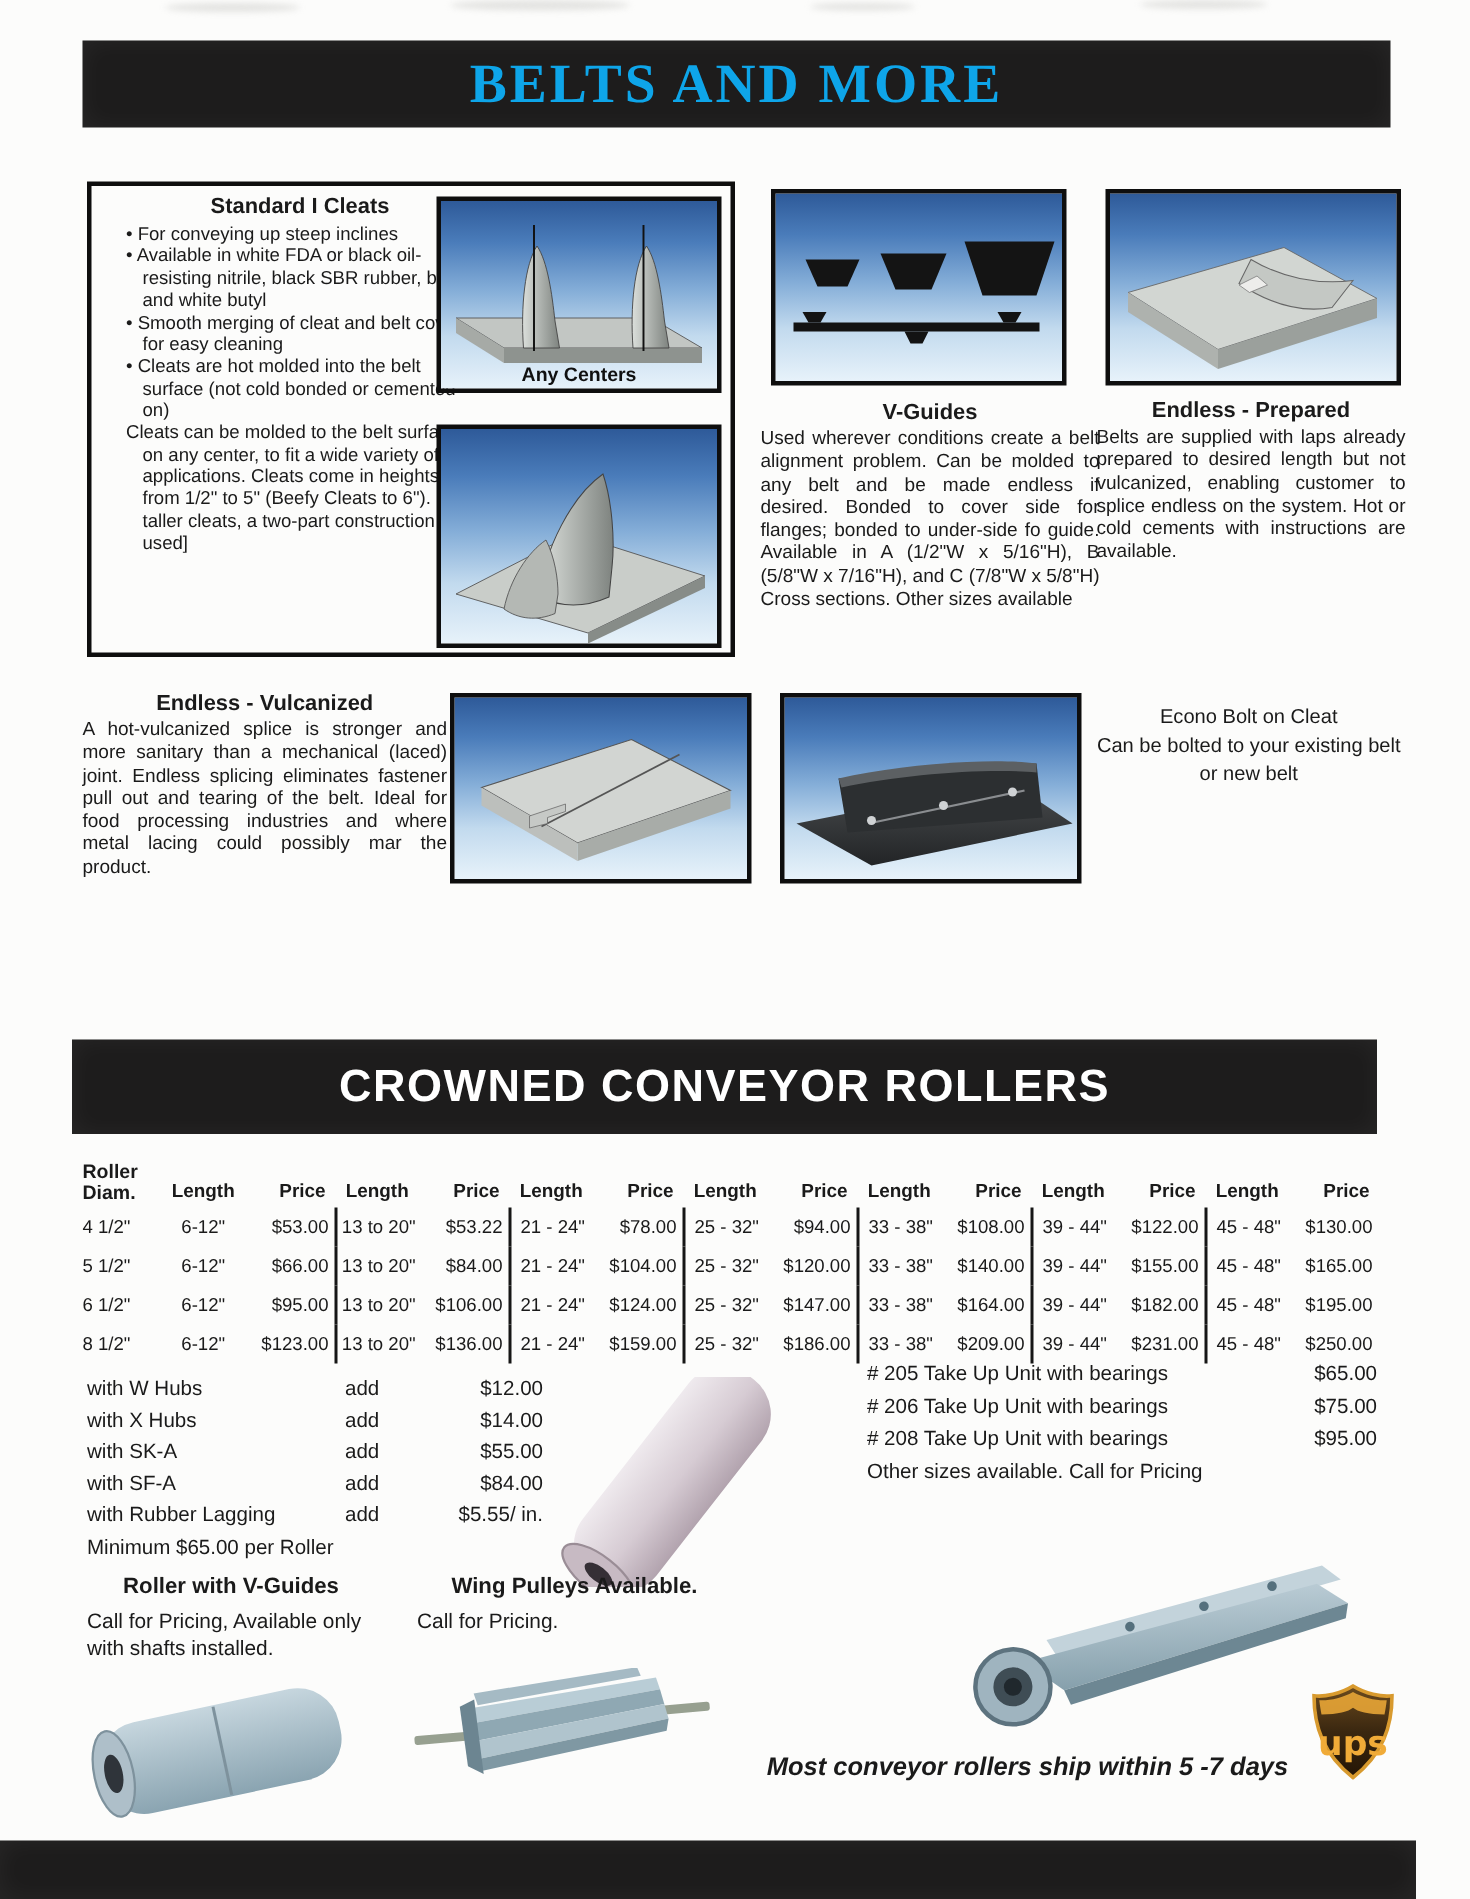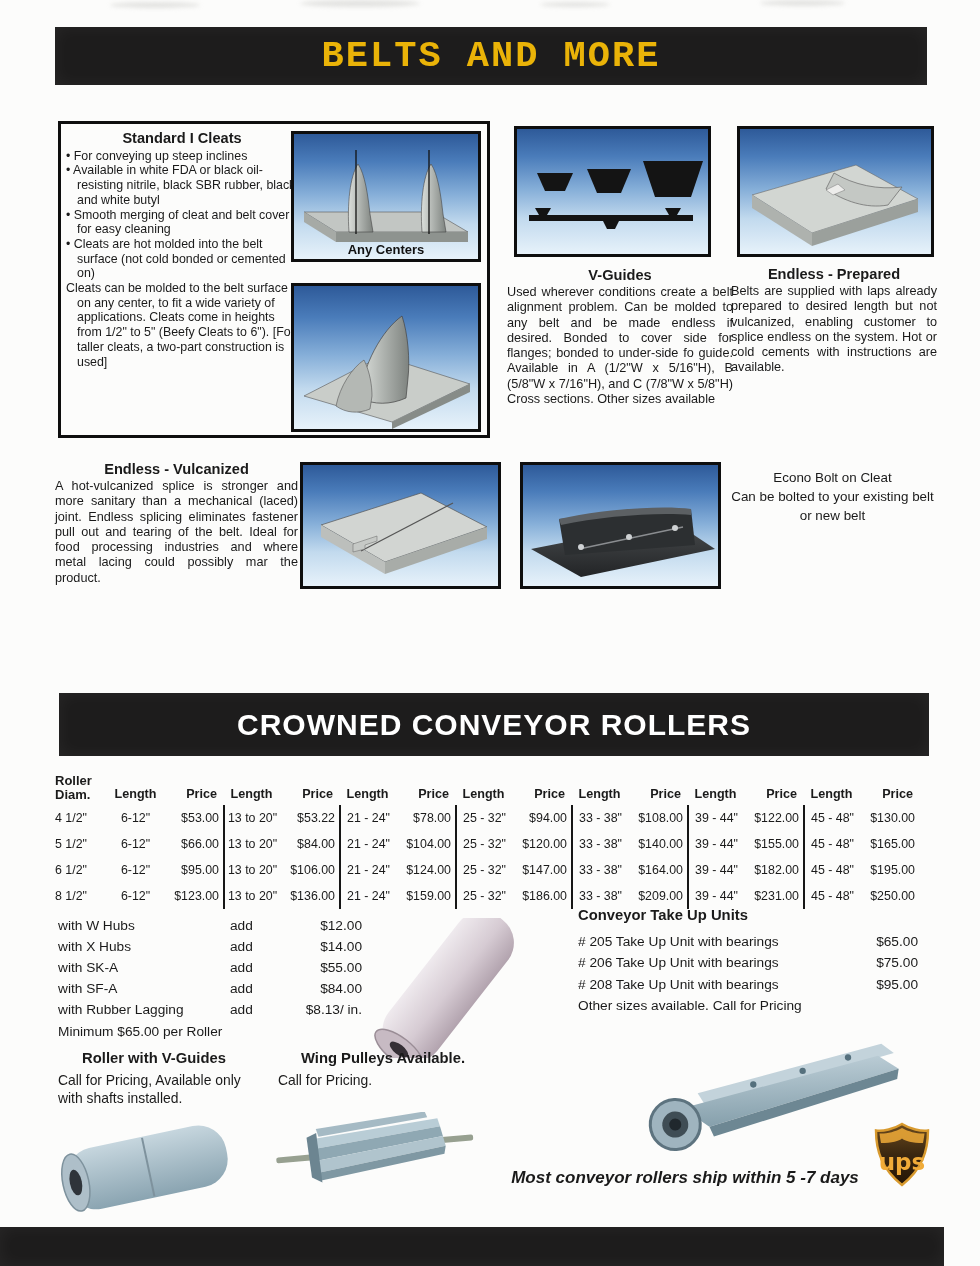--- a/index.html
+++ b/index.html
@@ -3,38 +3,38 @@
 <meta charset="utf-8">
 <style>
   html,body{margin:0;padding:0;background:#e9e9e7;}
   #page{position:relative;width:980px;height:1266px;background:#fcfcfb;overflow:hidden;
         font-family:"Liberation Sans",sans-serif;color:#1a1a1a;}
   .abs{position:absolute;}
   
   .band{position:absolute;background:#1d1c1c;display:flex;align-items:center;justify-content:center;
         box-shadow:inset 0 0 18px rgba(255,255,255,.05);}
   #top-band{left:55px;top:27px;width:872px;height:58px;}
-  #top-band .t{font-family:Liberation Mono, monospace;font-weight:bold;color:#eab308;font-size:37px;letter-spacing:2px;}
-  #sec2-band{left:59px;top:693px;width:870px;height:63px;}
+  #top-band .t{font-family:Liberation Serif, serif;font-weight:bold;color:#0ea5e9;font-size:37px;letter-spacing:2px;}
+  #sec2-band{left:48px;top:693px;width:870px;height:63px;}
   #sec2-band .t{font-weight:bold;color:#ffffff;font-size:30px;letter-spacing:1px;}
   #bottom-band{left:0;top:1227px;width:944px;height:39px;}
   .smudge{position:absolute;background:#cfcfcc;opacity:.55;border-radius:50%;filter:blur(2px);}
   
   .frame{position:absolute;box-sizing:border-box;border:3px solid #0e0e0e;
          background:linear-gradient(180deg,#2e5a99 0%,#4a7cba 22%,#85aed8 48%,#c2daee 72%,#e7f2fa 100%);}
   .frame svg{display:block;width:100%;height:100%;}
   #frame-any{left:291px;top:131px;width:190px;height:131px;}
   #frame-profile{left:291px;top:283px;width:190px;height:149px;}
   #frame-vg{left:514px;top:126px;width:197px;height:131px;}
   #frame-prep{left:737px;top:126px;width:197px;height:131px;}
   #frame-vulc{left:300px;top:462px;width:201px;height:127px;}
   #frame-bolt{left:520px;top:462px;width:201px;height:127px;}
   
   .cleats-box{position:absolute;left:58px;top:121px;width:432px;height:317px;box-sizing:border-box;border:3px solid #0e0e0e;}
-  .cleats-text{position:absolute;left:66px;top:131px;width:232px;font-size:12.4px;line-height:14.7px;}
+  .cleats-text{position:absolute;left:84px;top:131px;width:232px;font-size:12.4px;line-height:14.7px;}
   .cleats-title{font-weight:bold;font-size:14.6px;text-align:center;margin:0 0 3px 0;}
   ul.bullets{margin:0;padding:0;list-style:none;}
   ul.bullets li{padding-left:11px;text-indent:-11px;}
   ul.bullets li::before{content:"• ";}
   .note{padding-left:11px;text-indent:-11px;margin:0;}
   
   .para-title{font-weight:bold;font-size:14.6px;text-align:center;margin:0 0 2px 0;}
   .para-body{font-size:12.7px;line-height:15.3px;text-align:justify;margin:0;}
   #vguides-text{left:507px;top:267px;width:226px;}
   #prepared-text{left:731px;top:266px;width:206px;}
@@ -302,21 +302,21 @@
           <span class="addon-price">$55.00</span>
         </div>
         <div class="addon-row">
           <span class="addon-item">with SF-A</span>
           <span class="addon-action">add</span>
           <span class="addon-price">$84.00</span>
         </div>
         <div class="addon-row">
           <span class="addon-item">with Rubber Lagging</span>
           <span class="addon-action">add</span>
-          <span class="addon-price">$8.13/ in.</span>
+          <span class="addon-price">$5.55/ in.</span>
         </div>
       </div>
     <div class="minimum">Minimum $65.00 per Roller</div>
   </div>
 
   <div class="photo" id="photo-white-roller">
     <svg viewBox="0 0 195 140">
       <defs>
         <linearGradient id="wrG" x1="0" y1="0" x2="1" y2="0">
           <stop offset="0" stop-color="#efeaee"></stop>
@@ -326,21 +326,20 @@
       </defs>
       <g transform="rotate(38 97 70)">
         <rect x="66" y="-18" width="62" height="172" rx="29" fill="url(#wrG)"></rect>
         <ellipse cx="97" cy="148" rx="29" ry="12" fill="#c7bac3" stroke="#9a8d96" stroke-width="1.5"></ellipse>
         <ellipse cx="97" cy="148" rx="11" ry="5" fill="#352f35"></ellipse>
       </g>
     </svg>
   </div>
 
   <div id="takeup">
-    <div class="takeup-title">Conveyor Take Up Units</div>
     <div>
         <div class="takeup-row">
           <span># 205 Take Up Unit with bearings</span>
           <span>$65.00</span>
         </div>
         <div class="takeup-row">
           <span># 206 Take Up Unit with bearings</span>
           <span>$75.00</span>
         </div>
         <div class="takeup-row">

